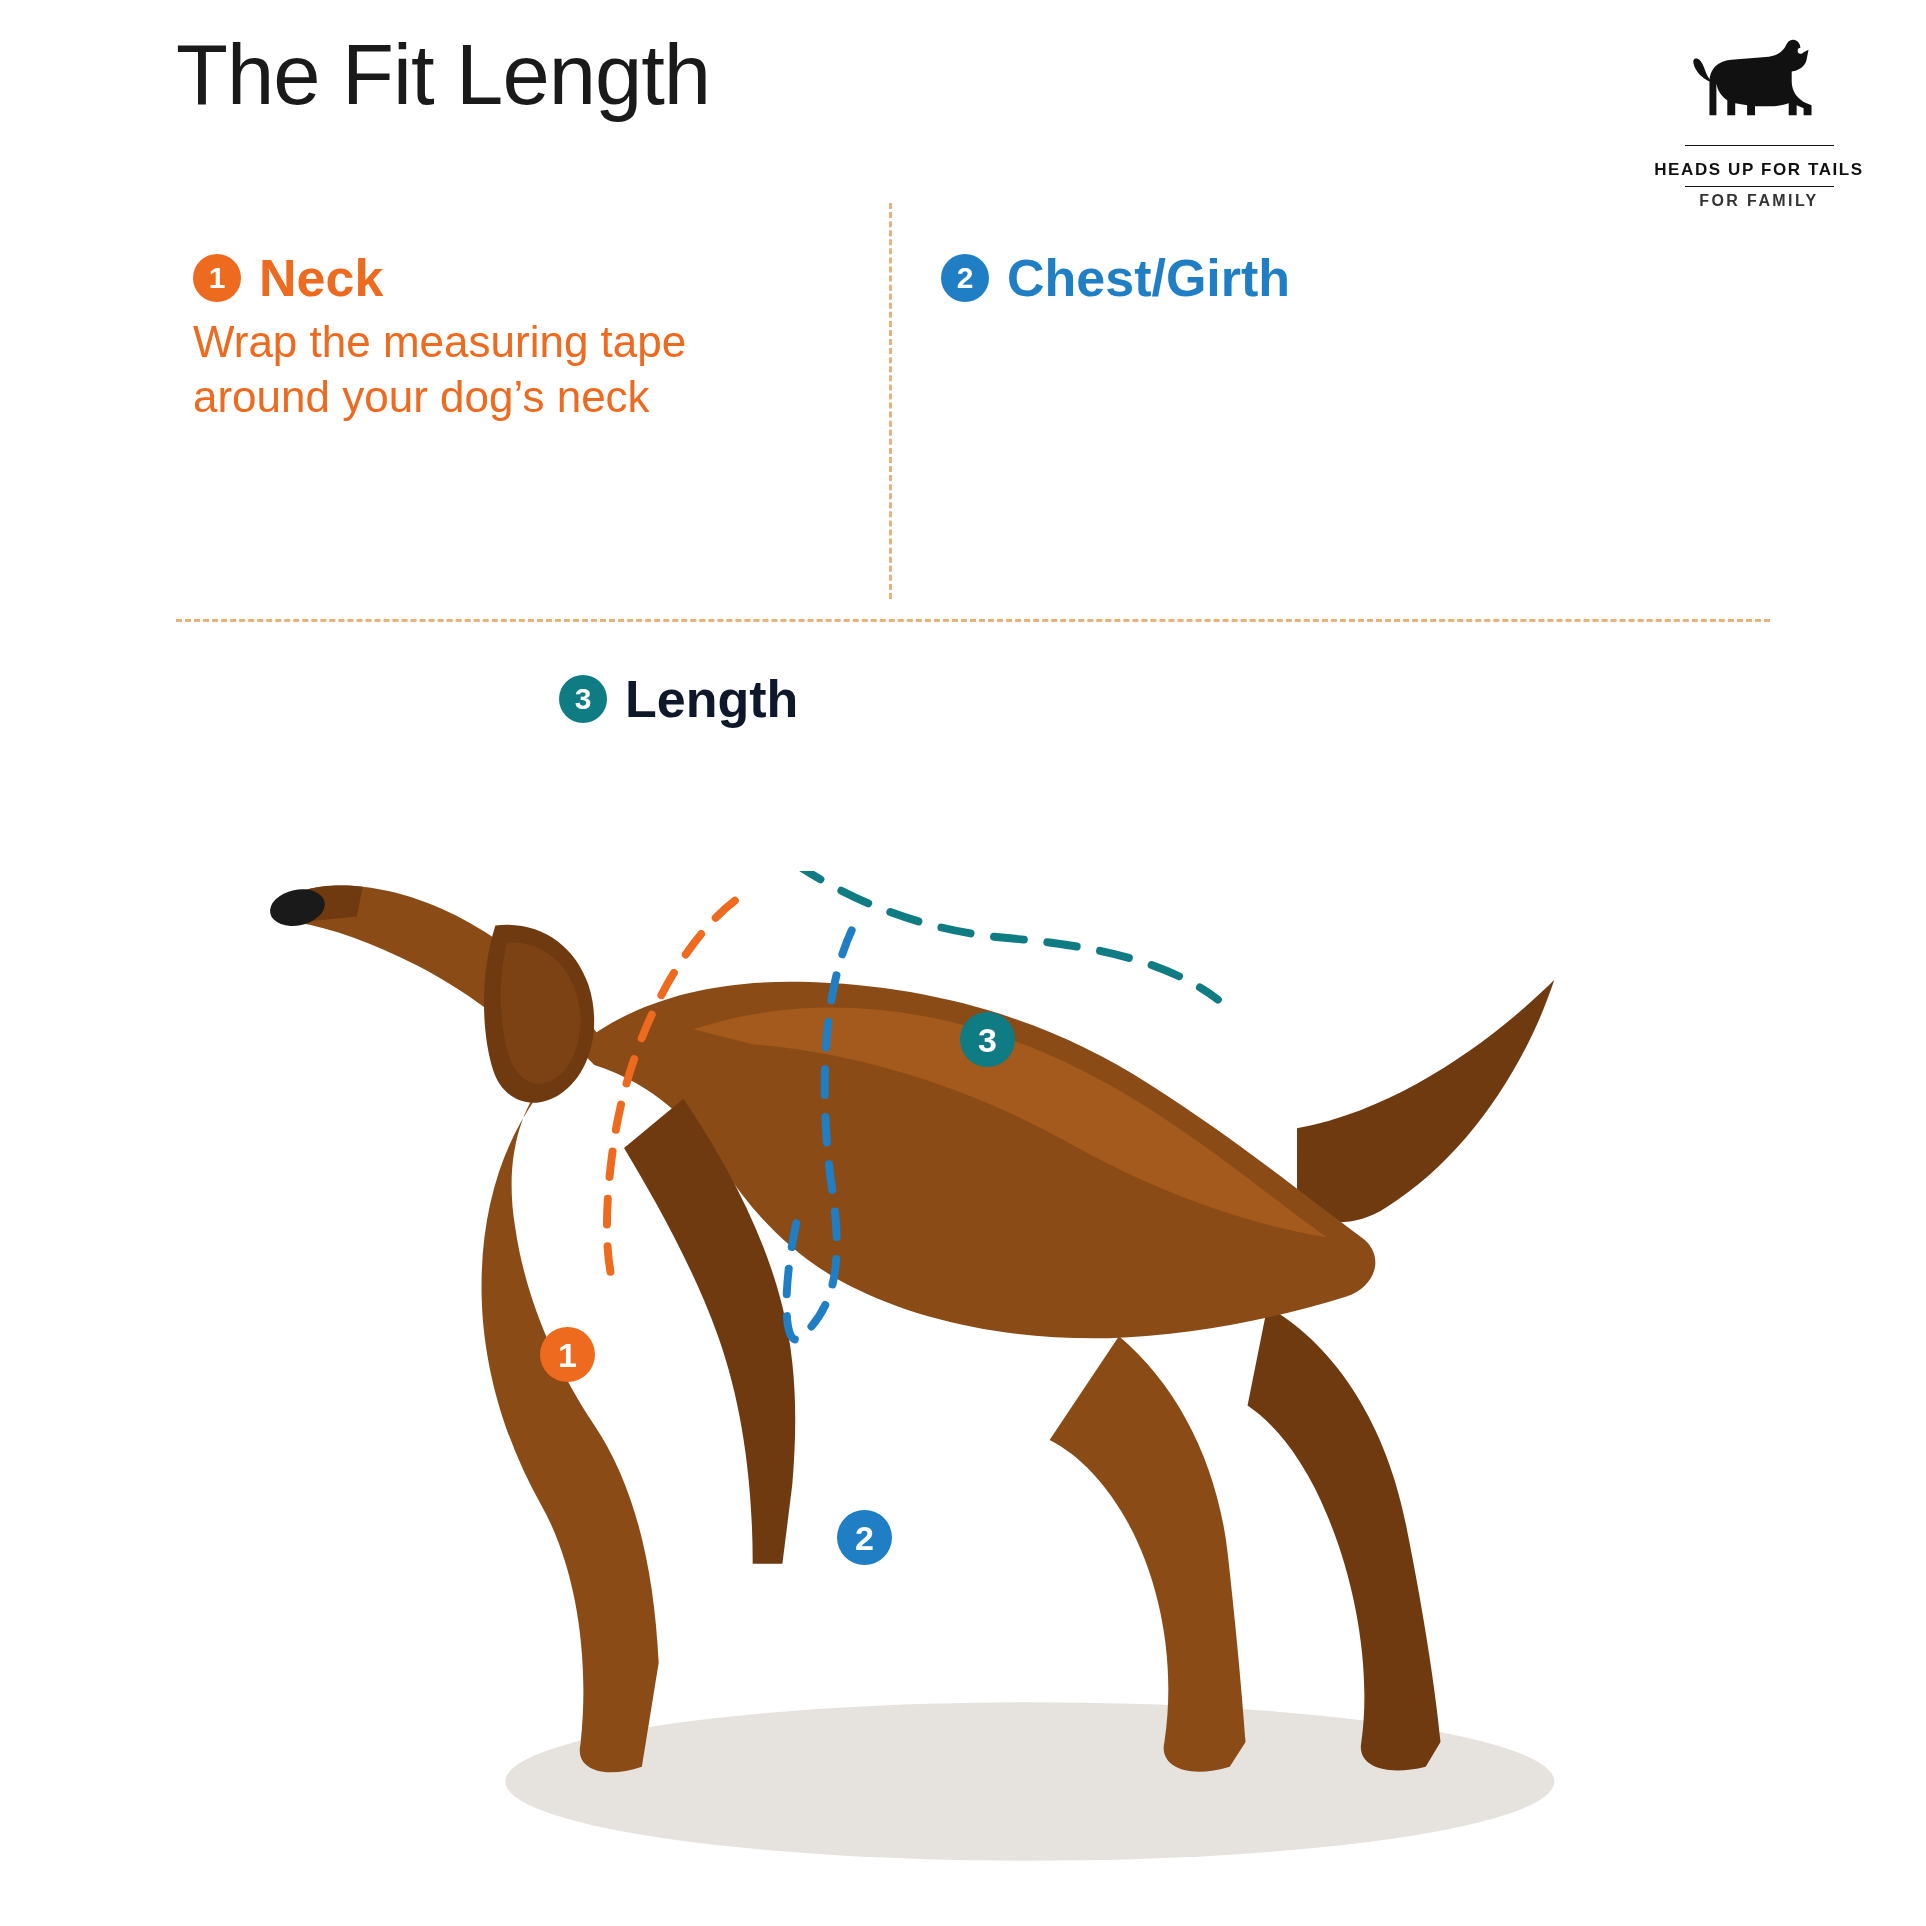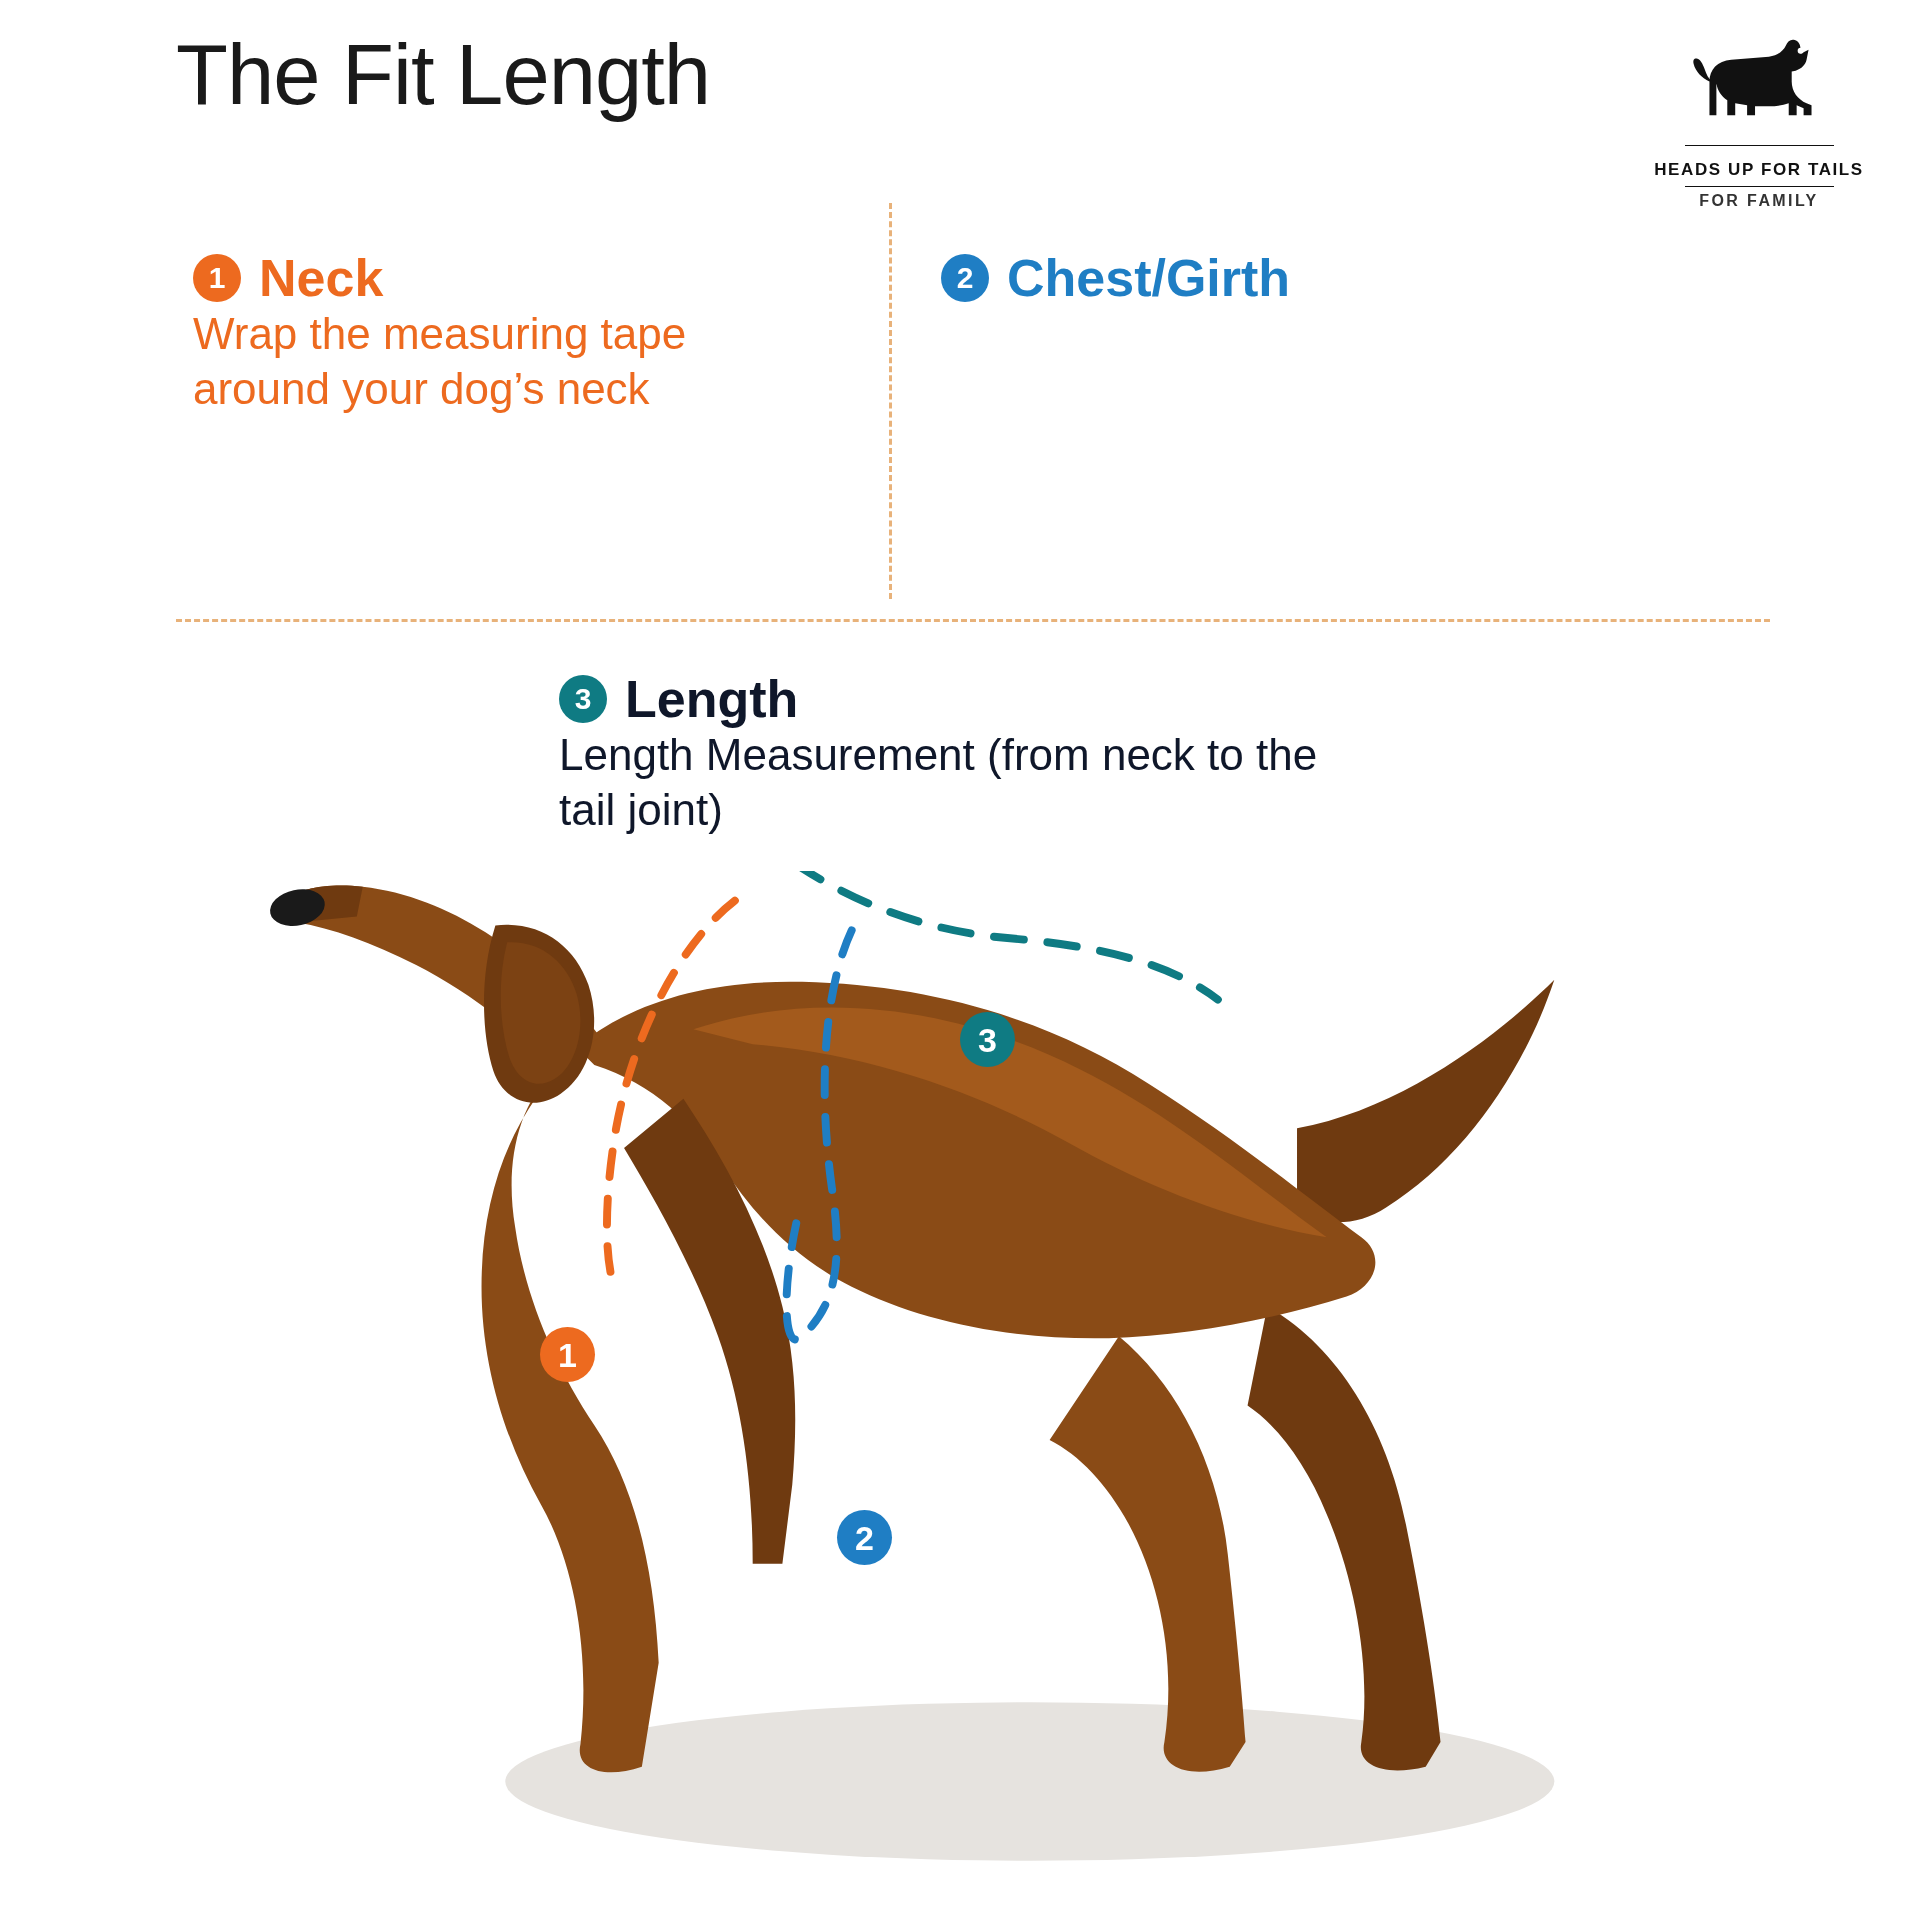--- a/index.html
+++ b/index.html
@@ -85,21 +85,21 @@
   }
   .step-title {
     font-size: 52px;
     font-weight: 700;
     line-height: 1;
   }
   .step-desc {
     font-size: 44px;
     font-weight: 400;
     line-height: 1.26;
-    margin-top: 2px;
+    margin-top: 10px;
   }
 
   #step-neck { left: 193px; top: 252px; width: 515px; }
   #step-neck .step-title, #step-neck .step-desc { color: #ed6a1f; }
   #step-neck .badge { background: #ed6a1f; }
 
   #step-chest { left: 941px; top: 252px; width: 713px; }
   #step-chest .step-title, #step-chest .step-desc { color: #1f7ec4; }
   #step-chest .badge { background: #1f7ec4; }
 
@@ -186,21 +186,20 @@
     <div class="badge">2</div>
     <div class="step-title">Chest/Girth</div>
   </div>
 </div>
 
 <div class="step" id="step-length">
   <div class="step-head">
     <div class="badge">3</div>
     <div class="step-title">Length</div>
   </div>
-  <div class="step-desc">Length Measurement (from neck to the tail joint)</div>
 </div>
 
 <svg id="dog-illustration" viewBox="0 0 1946 1066">
 
   <ellipse cx="1040" cy="920" rx="530" ry="80" fill="#e6e3df"></ellipse>
 
   <path d="M1310 260 C1420 240 1520 160 1570 110 C1540 200 1480 290 1400 340 C1370 360 1330 360 1310 340 Z" fill="#6f3a10"></path>
 
   <path d="M1280 440 C1350 480 1400 560 1420 660 C1440 760 1450 830 1455 880 L1440 905 C1400 915 1370 905 1375 880 C1385 810 1370 720 1340 650 C1320 600 1290 560 1260 540 Z" fill="#6f3a10"></path>
   <path d="M1130 470 C1190 520 1230 600 1240 690 C1250 780 1255 840 1258 880 L1242 905 C1200 918 1170 905 1176 880 C1188 800 1172 720 1140 660 C1118 620 1090 590 1060 575 Z" fill="#8a4b16"></path>

